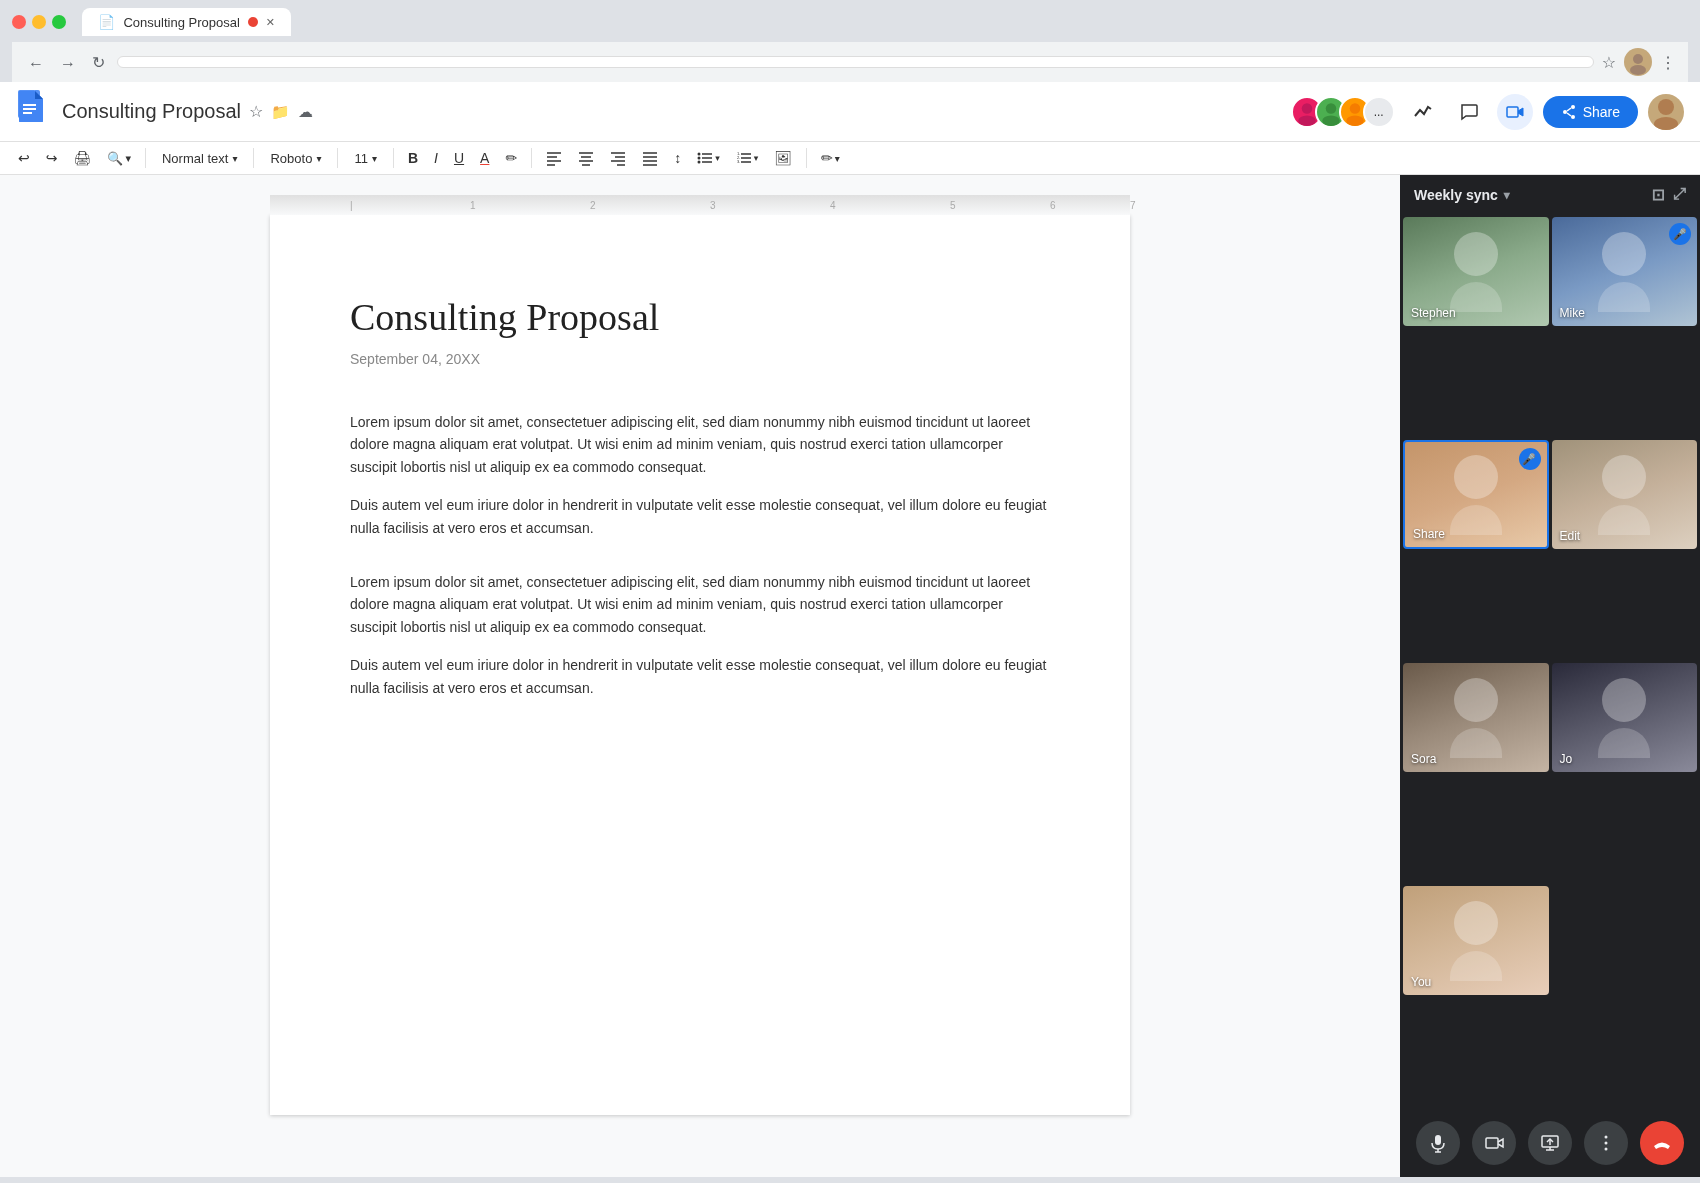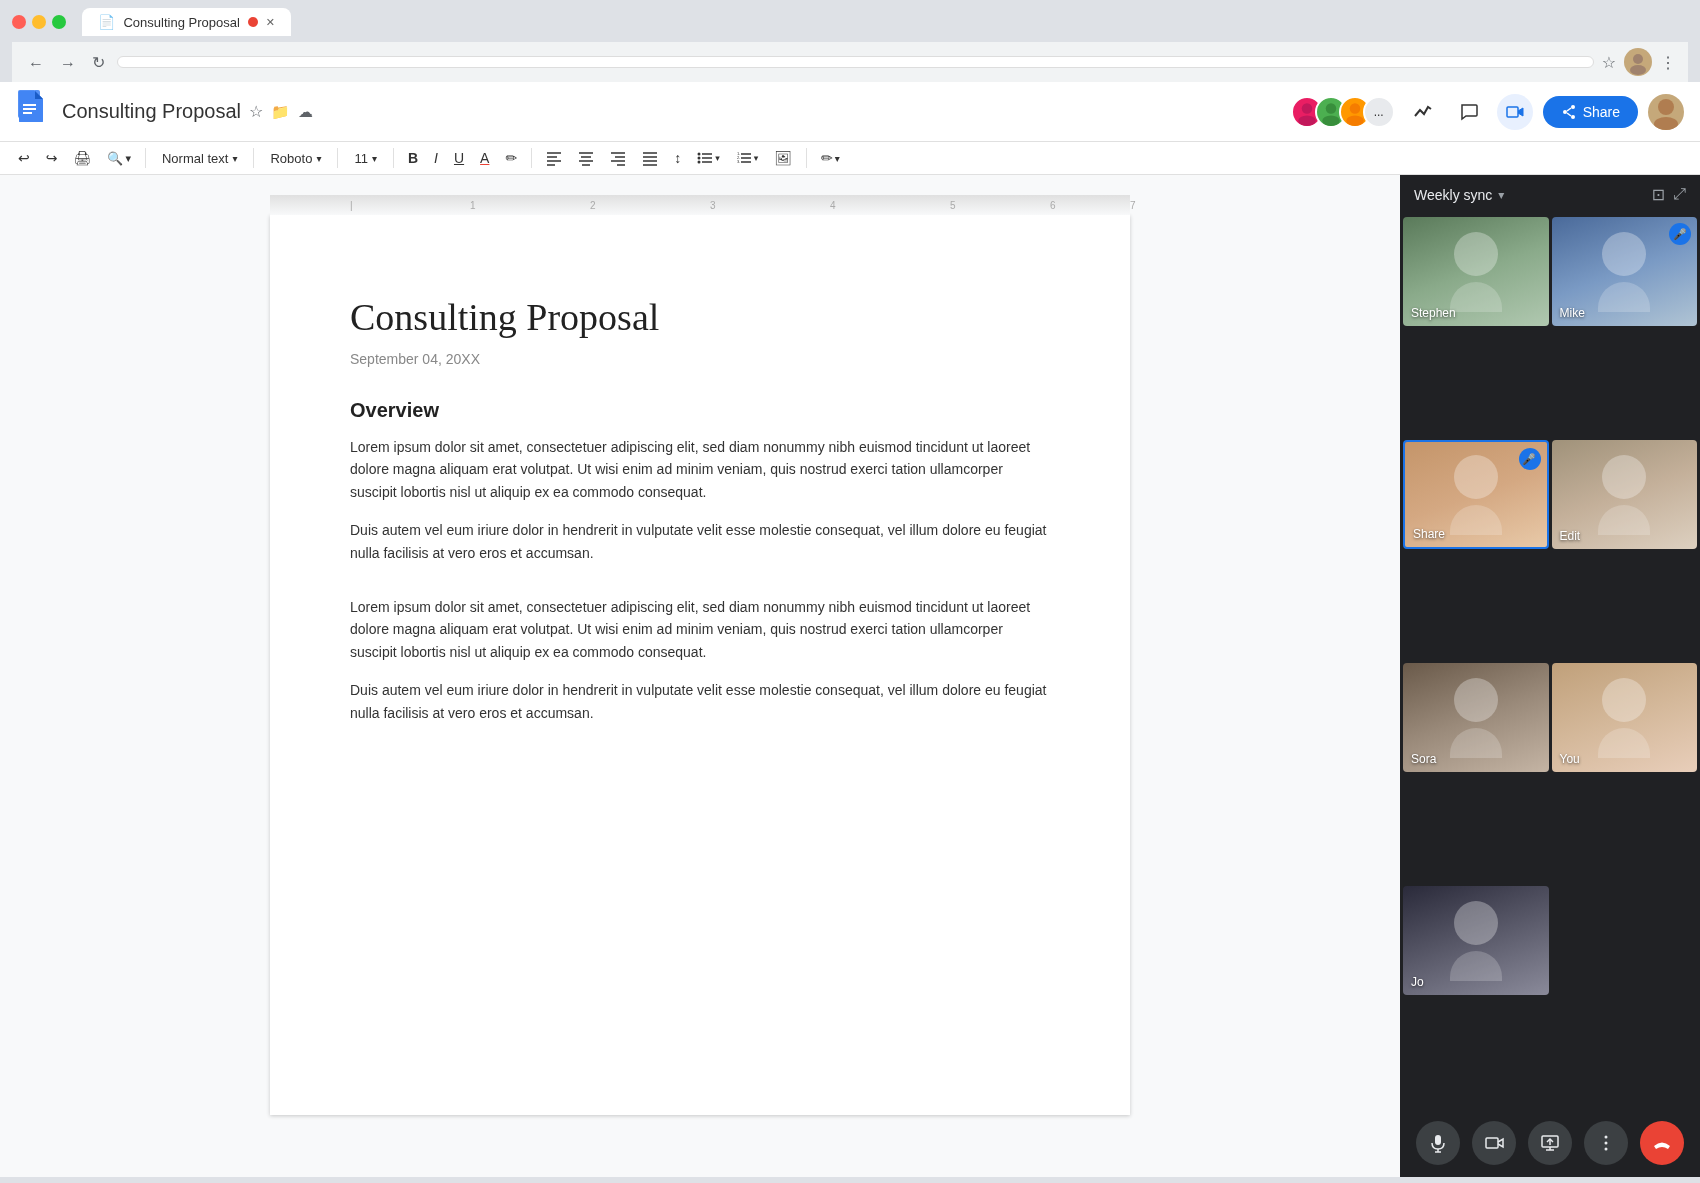--- a/index.html
+++ b/index.html
@@ -180,21 +180,21 @@
     .doc-main-title {
       font-size: 38px;
       font-weight: 400;
       color: #222;
       margin-bottom: 12px;
       font-family: 'Georgia', serif;
     }
     .doc-date {
       color: #888;
       font-size: 14px;
-      margin-bottom: 32px;
+      margin-bottom: 44px;
     }
     .doc-section-title {
       font-size: 20px;
       font-weight: 600;
       color: #222;
       margin-bottom: 14px;
       margin-top: 8px;
     }
     .doc-body {
       font-size: 14px;
@@ -213,20 +213,21 @@
       overflow: hidden;
     }
 
     
     .meet-header {
       background: #202124;
       padding: 10px 14px;
       display: flex;
       align-items: center;
       justify-content: space-between;
+      font-weight: bold;
     }
     .meet-title-area { display: flex; align-items: center; gap: 6px; }
     .meet-title { color: #e8eaed; font-size: 14px; }
     .meet-chevron { color: #9aa0a6; font-size: 12px; }
     .meet-header-icons { display: flex; gap: 8px; }
     .meet-header-icon { color: #9aa0a6; font-size: 16px; cursor: pointer; }
 
     
     .video-grid {
       display: grid;
@@ -526,21 +527,20 @@
           <span style="position:absolute;left:680px;">5</span>
           <span style="position:absolute;left:780px;">6</span>
           <span style="position:absolute;left:860px;">7</span>
         </div>
       </div>
 
       <div class="doc-page">
         <h1 class="doc-main-title">Consulting Proposal</h1>
         <p class="doc-date">September 04, 20XX</p>
 
-        <h2 class="doc-section-title">Overview</h2>
         <p class="doc-body">Lorem ipsum dolor sit amet, consectetuer adipiscing elit, sed diam nonummy nibh euismod tincidunt ut laoreet dolore magna aliquam erat volutpat. Ut wisi enim ad minim veniam, quis nostrud exerci tation ullamcorper suscipit lobortis nisl ut aliquip ex ea commodo consequat.</p>
         <p class="doc-body">Duis autem vel eum iriure dolor in hendrerit in vulputate velit esse molestie consequat, vel illum dolore eu feugiat nulla facilisis at vero eros et accumsan.</p>
 
         <div class="doc-section-gap"></div>
         <p class="doc-body">Lorem ipsum dolor sit amet, consectetuer adipiscing elit, sed diam nonummy nibh euismod tincidunt ut laoreet dolore magna aliquam erat volutpat. Ut wisi enim ad minim veniam, quis nostrud exerci tation ullamcorper suscipit lobortis nisl ut aliquip ex ea commodo consequat.</p>
         <p class="doc-body">Duis autem vel eum iriure dolor in hendrerit in vulputate velit esse molestie consequat, vel illum dolore eu feugiat nulla facilisis at vero eros et accumsan.</p>
       </div>
     </div>
 
     <div class="meet-panel">
@@ -594,34 +594,34 @@
 
 
         <div class="video-tile" style="background:linear-gradient(160deg,#6a5a4a,#9a8a7a,#c4b4a4);">
           <div style="position:absolute;inset:0;display:flex;align-items:center;justify-content:center;flex-direction:column;gap:6px;">
             <div style="width:44px;height:44px;border-radius:50%;background:rgba(255,255,255,0.3);"></div>
             <div style="width:52px;height:30px;border-radius:30px 30px 0 0;background:rgba(255,255,255,0.2);"></div>
           </div>
           <span class="video-label">Sora</span>
         </div>
 
+        <div class="video-tile" style="background:linear-gradient(160deg,#2a2a3a,#5a5a6a,#8a8a9a);">
+          <div style="position:absolute;inset:0;display:flex;align-items:center;justify-content:center;flex-direction:column;gap:6px;">
+            <div style="width:44px;height:44px;border-radius:50%;background:rgba(255,255,255,0.3);"></div>
+            <div style="width:52px;height:30px;border-radius:30px 30px 0 0;background:rgba(255,255,255,0.2);"></div>
+          </div>
+          <span class="video-label">Jo</span>
+        </div>
+
         <div class="video-tile" style="background:linear-gradient(160deg,#c0a07a,#d4b89a,#e8ceba);">
           <div style="position:absolute;inset:0;display:flex;align-items:center;justify-content:center;flex-direction:column;gap:6px;">
             <div style="width:44px;height:44px;border-radius:50%;background:rgba(255,255,255,0.3);"></div>
             <div style="width:52px;height:30px;border-radius:30px 30px 0 0;background:rgba(255,255,255,0.2);"></div>
           </div>
           <span class="video-label">You</span>
-        </div>
-
-        <div class="video-tile" style="background:linear-gradient(160deg,#2a2a3a,#5a5a6a,#8a8a9a);">
-          <div style="position:absolute;inset:0;display:flex;align-items:center;justify-content:center;flex-direction:column;gap:6px;">
-            <div style="width:44px;height:44px;border-radius:50%;background:rgba(255,255,255,0.3);"></div>
-            <div style="width:52px;height:30px;border-radius:30px 30px 0 0;background:rgba(255,255,255,0.2);"></div>
-          </div>
-          <span class="video-label">Jo</span>
         </div>
 
       </div>
 
       <div class="meet-controls">
         <button class="meet-ctrl-btn">
           <svg width="20" height="20" viewBox="0 0 20 20">
               <rect x="7" y="2" width="6" height="10" rx="3" fill="#e8eaed"></rect>
               <path d="M4 10 Q4 16 10 16 Q16 16 16 10" fill="none" stroke="#e8eaed" stroke-width="1.5"></path>
               <line x1="10" y1="16" x2="10" y2="19" stroke="#e8eaed" stroke-width="1.5"></line>

